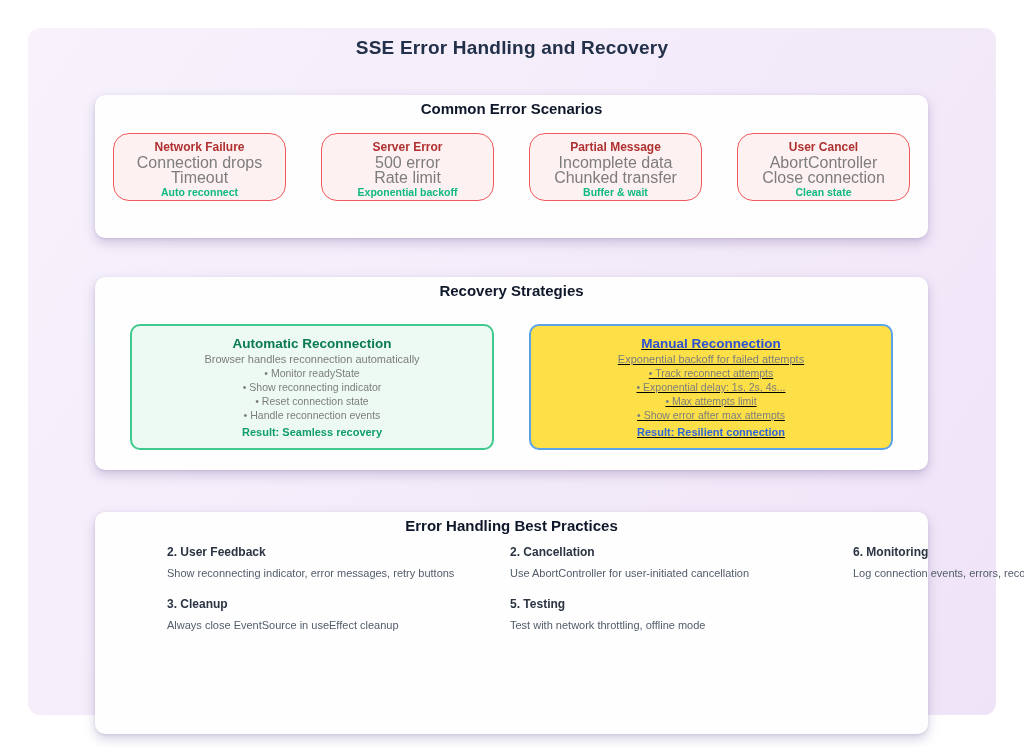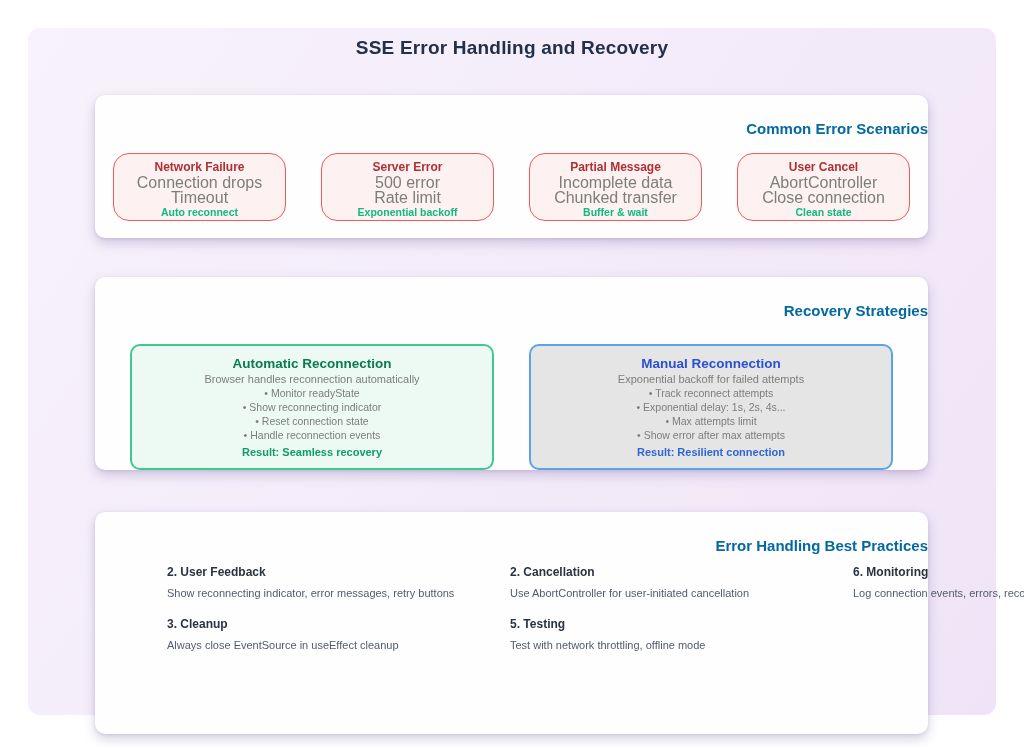--- a/index.html
+++ b/index.html
@@ -23,22 +23,22 @@
     letter-spacing: 0.2px;
   }
   .panel {
     position: absolute; left: 67px; width: 833px;
     background: #fefefe;
     border-radius: 10px;
     box-shadow: 0 5px 12px rgba(105, 85, 150, 0.28), 0 1px 3px rgba(105, 85, 150, 0.15);
     box-sizing: border-box;
   }
   .panel-title {
-    text-align: right; font-size: 15px; font-weight: bold;
-    color: #0369a1; padding-top: 25px;
+    text-align: center; font-size: 15px; font-weight: bold;
+    color: #0f172a; padding-top: 5px;
   }
   
   .panel-scenarios { top: 67px; height: 143px; }
   .scenario-row {
     display: flex; justify-content: center; gap: 35px; margin-top: 16px;
   }
   .scenario-card {
     width: 173px; height: 68px; box-sizing: border-box;
     background: #fdf1f1;
     border: 1.5px solid #f05a5a;
@@ -52,21 +52,21 @@
   .panel-strategies { top: 249px; height: 193px; }
   .strategy-row {
     display: flex; justify-content: center; gap: 35px; margin-top: 25px;
   }
   .strategy-card {
     width: 364px; height: 126px; box-sizing: border-box;
     border-radius: 10px; border: 2px solid;
     text-align: center; padding-top: 9px;
   }
   .strategy-card.green { background: #edfaf3; border-color: #3fc98e; }
-  .strategy-card.blue  { background: #e5e5e5; border-color: #5ba3e8; }
+  .strategy-card.blue  { background: #fde047; border-color: #5ba3e8; text-decoration: underline; }
   .strategy-card .st-title { font-size: 13.5px; font-weight: bold; line-height: 17px; }
   .strategy-card.green .st-title { color: #0a7b50; }
   .strategy-card.blue  .st-title { color: #2b50d4; }
   .strategy-card .st-subtitle { font-size: 11px; color: #7d7d7d; line-height: 14px; }
   .strategy-card .st-bullet { font-size: 10.5px; color: #7d7d7d; line-height: 14px; }
   .strategy-card .st-result { font-size: 11px; font-weight: bold; margin-top: 3px; line-height: 14px; }
   .strategy-card.green .st-result { color: #0f9d6a; }
   .strategy-card.blue  .st-result { color: #2e66d9; }
   
   .panel-practices { top: 484px; height: 222px; }

